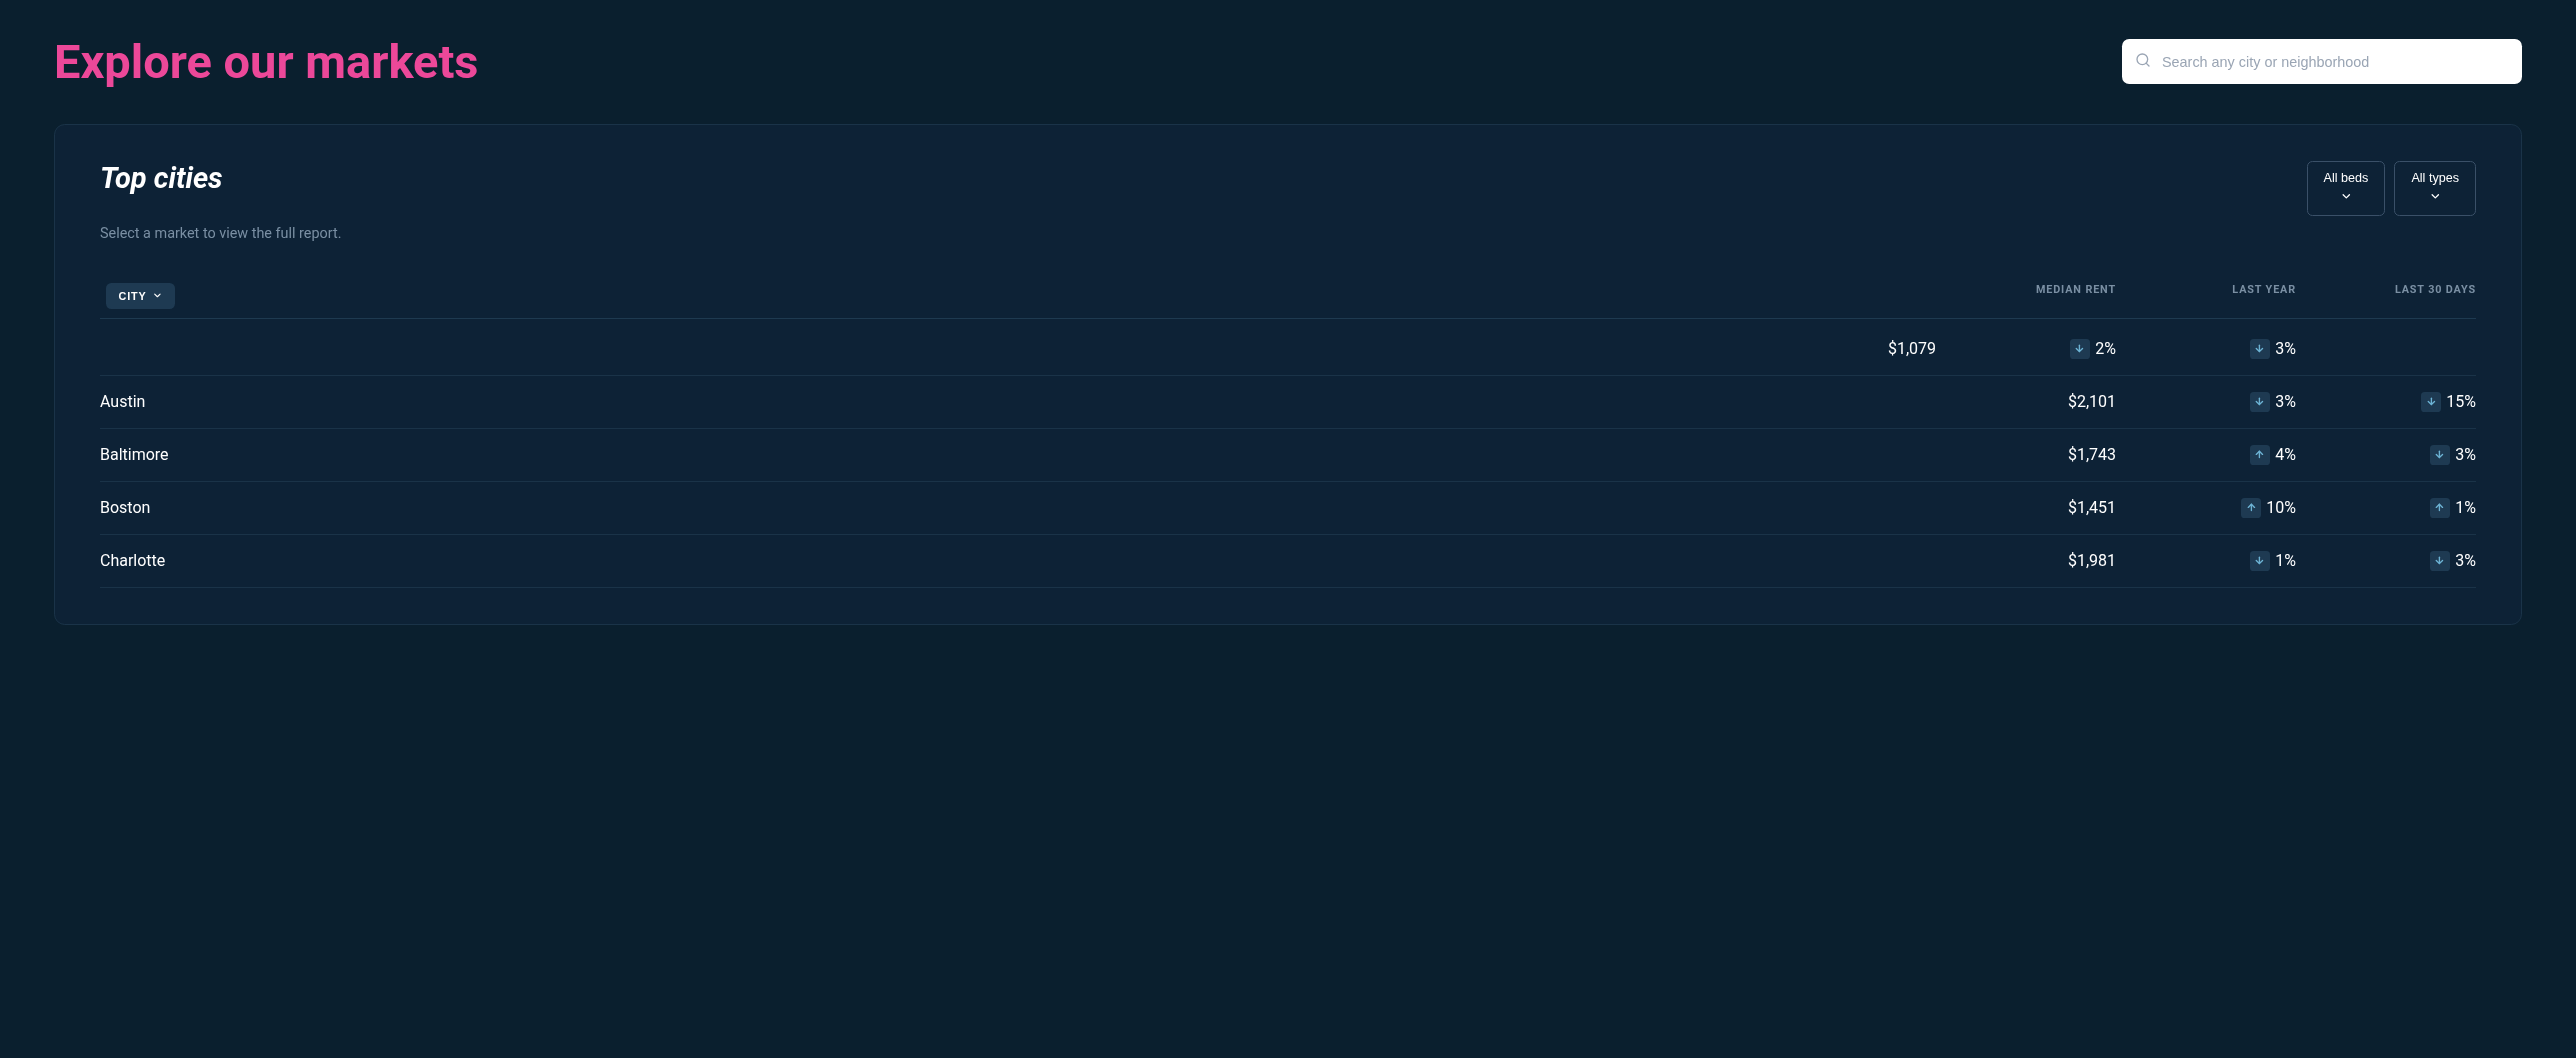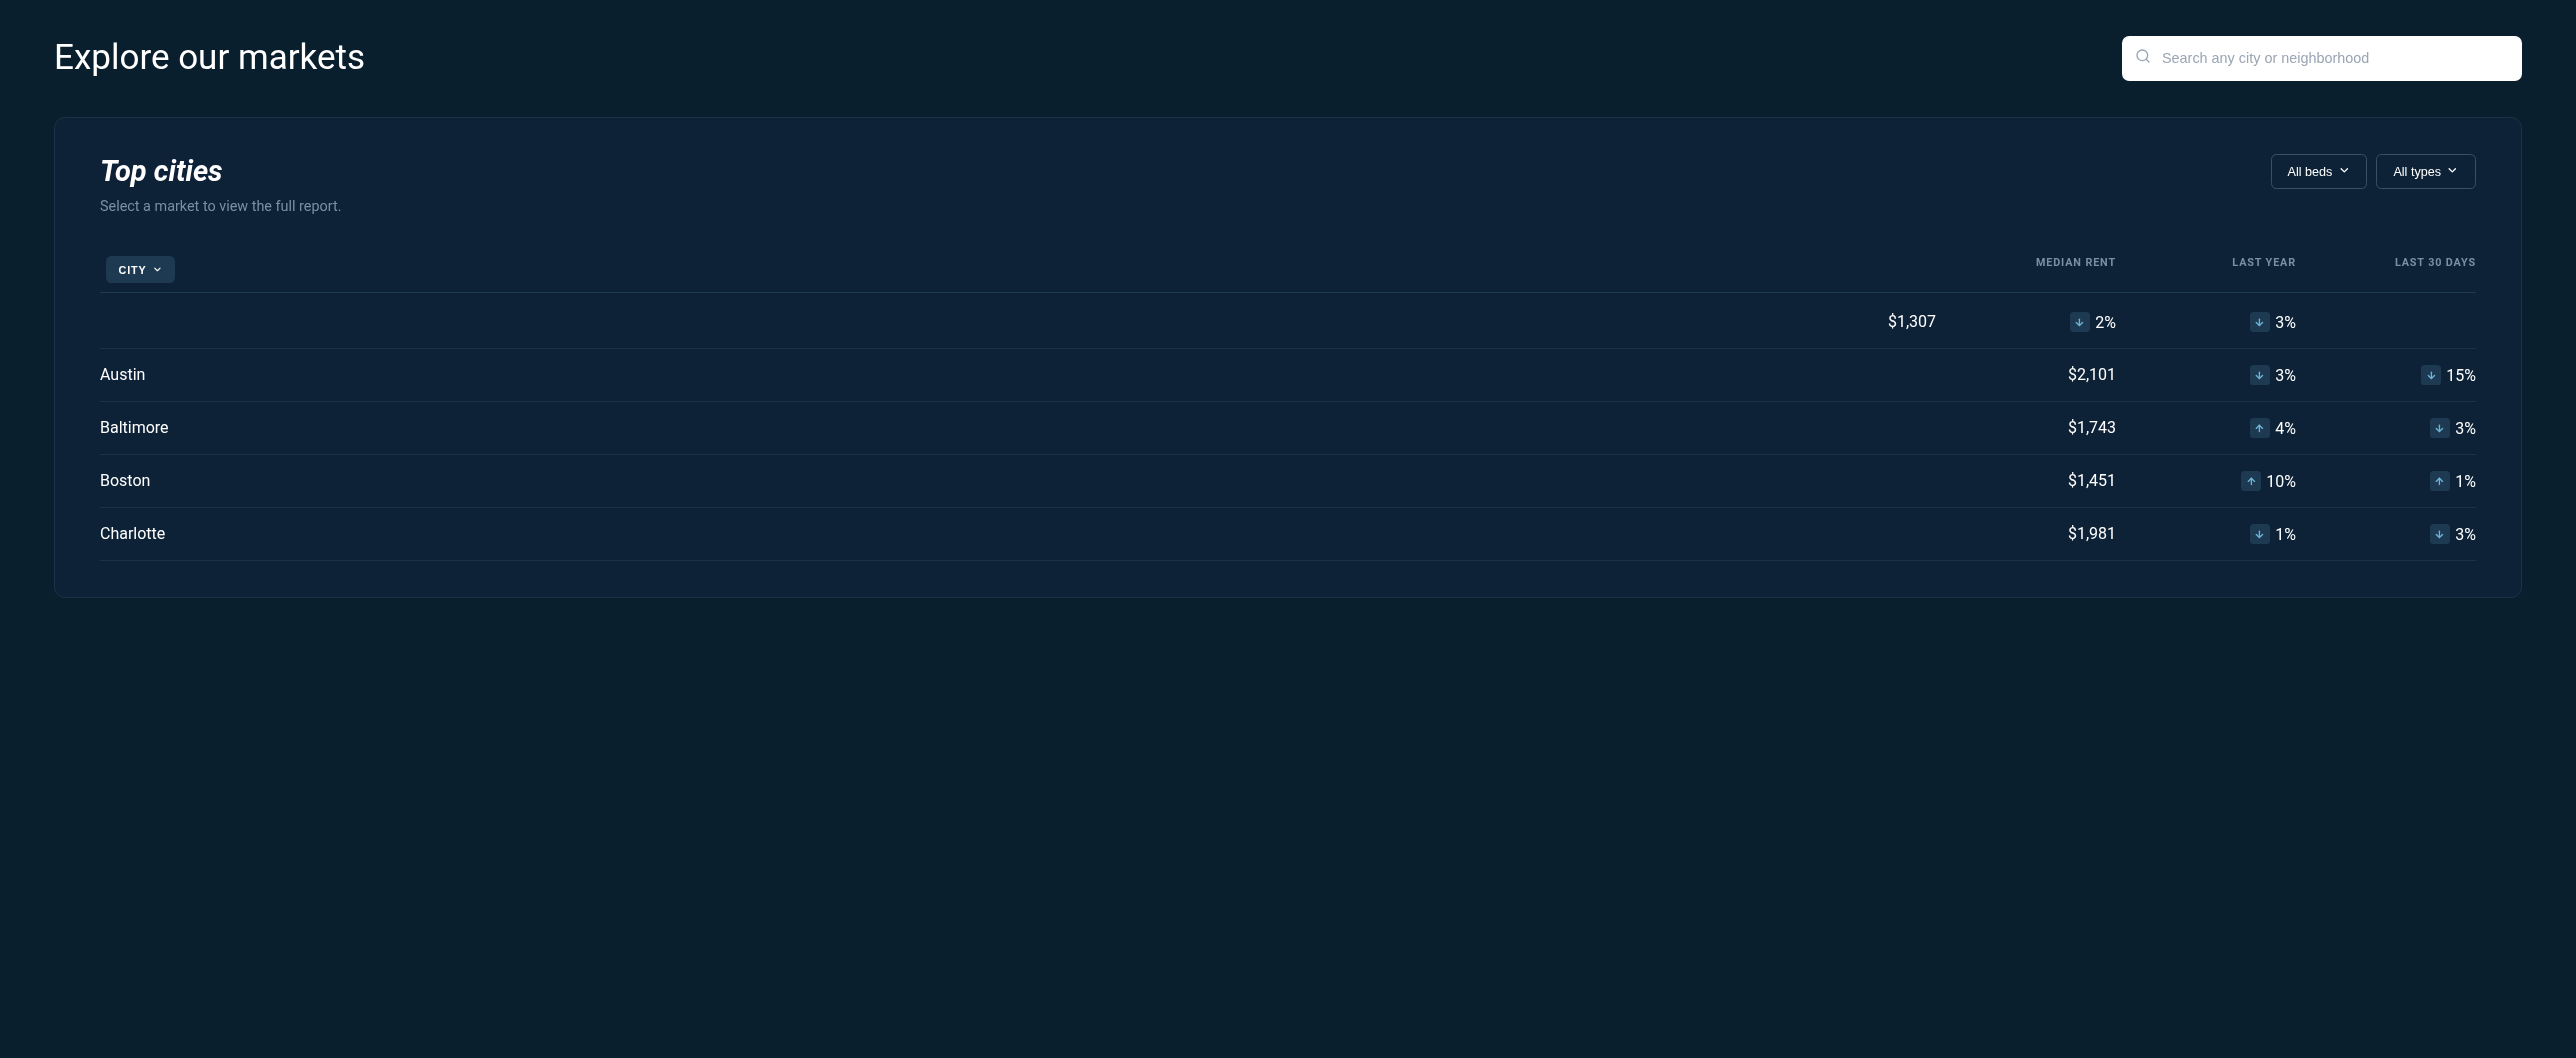--- a/index.html
+++ b/index.html
@@ -17,23 +17,23 @@
     }
 
     .page-header {
       display: flex;
       justify-content: space-between;
       align-items: center;
       margin-bottom: 36px;
     }
 
     .page-title {
-      font-size: 35px;
-      font-weight: 400;
-      color: #ffffff;
+      font-size: 47px;
+      font-weight: 700;
+      color: #ec4899;
       line-height: 1.1;
     }
 
     .search-container {
       position: relative;
       width: 400px;
     }
 
     .search-icon-wrap {
       position: absolute;
@@ -94,20 +94,21 @@
       background: transparent;
       border: 0.9px solid #3a5068;
       color: #ffffff;
       padding: 9px 16px;
       border-radius: 5.4px;
       font-size: 12.6px;
       cursor: pointer;
       display: flex;
       align-items: center;
       gap: 5.4px;
+      flex-direction: column;
     }
 
     .table-wrapper {
       width: 100%;
     }
 
     .table-header {
       display: grid;
       grid-template-columns: 1fr 180px 180px 180px;
       padding: 9px 0;
@@ -251,21 +252,21 @@
         </button>
       </div>
       <div class="col-header">Median Rent</div>
       <div class="col-header">Last Year</div>
       <div class="col-header">Last 30 Days</div>
     </div>
 
     <div id="table-body">
 
     <div class="table-row">
-      <div class="cell-value">$1,307</div>
+      <div class="cell-value">$1,079</div>
       <div class="cell-change">
         <span class="badge badge-down">
               <svg width="10.8" height="10.8" viewBox="0 0 24 24" fill="none" stroke="#6db3d4" stroke-width="3" stroke-linecap="round" stroke-linejoin="round">
                 <line x1="12" y1="5" x2="12" y2="19"></line>
                 <polyline points="19 12 12 19 5 12"></polyline>
               </svg>
             </span>
         <span>2%</span>
       </div>
       <div class="cell-change">

